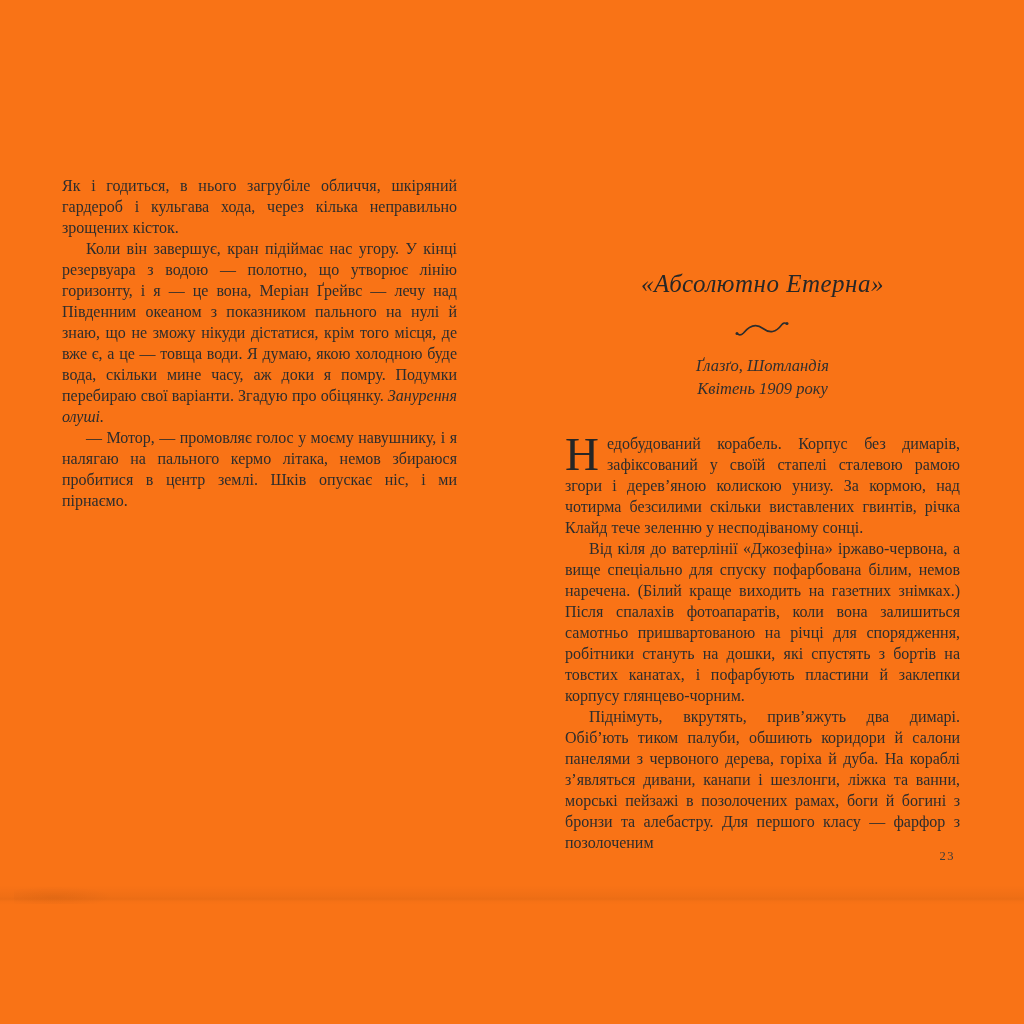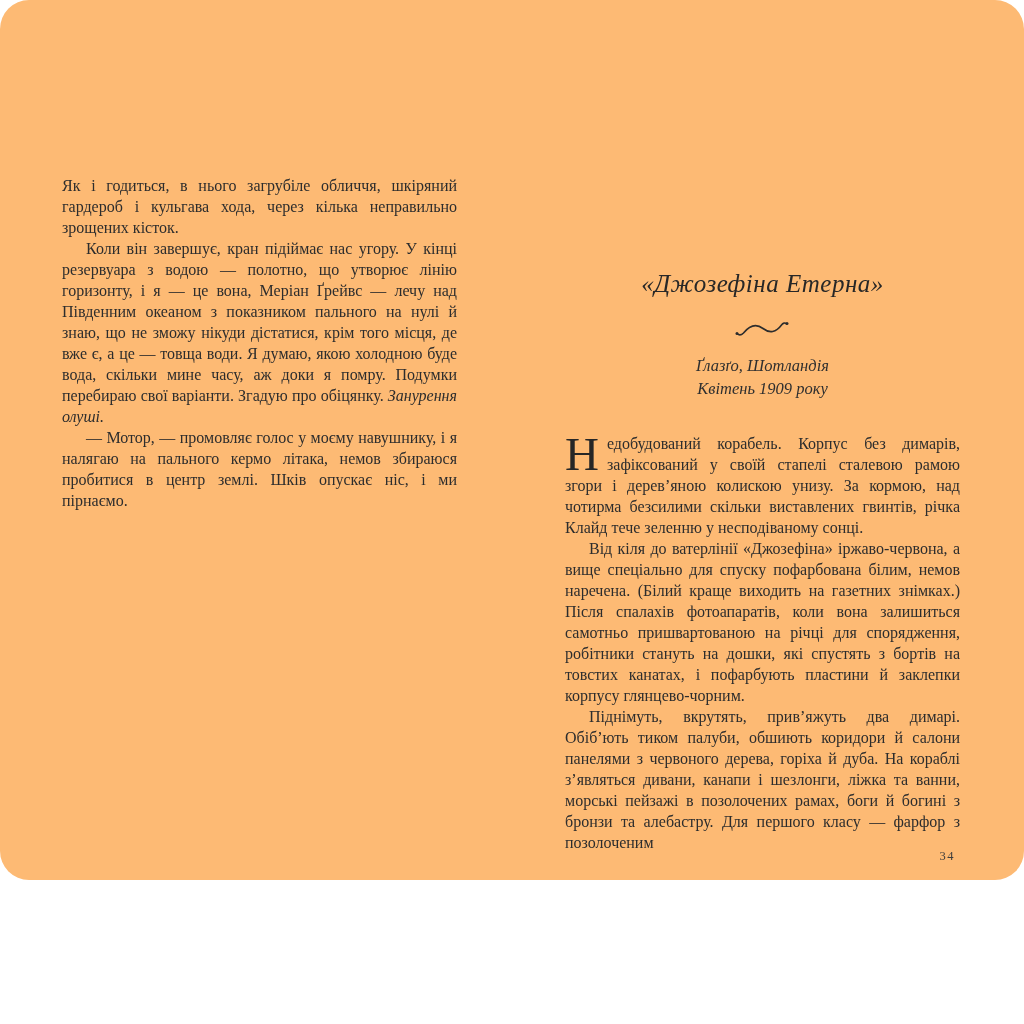--- a/index.html
+++ b/index.html
@@ -1,24 +1,23 @@
 <!DOCTYPE html>
 <html><head>
 <meta charset="utf-8">
 <style>
   html, body { margin: 0; padding: 0; background: #ffffff; }
   #canvas {
     position: relative;
     width: 1024px;
-    height: 880px;
-    background: #fdba74;
+    height: 1024px;
+    background: #f97316;
     overflow: hidden;
     font-family: "Liberation Serif", serif;
     color: #2d2d2d;
-    border-radius: 29px;
   }
   
   .text-col {
     position: absolute;
     width: 395px;
     font-size: 16px;
     line-height: 21px;
     text-align: justify;
     color: #2d2d2d;
   }
@@ -107,21 +106,21 @@
 <div id="canvas">
 
   <div id="left-text" class="text-col">
       <p class="para"><span>Як і годиться, в нього загрубіле обличчя, шкіряний гардероб і кульгава хода, через кілька неправильно зрощених кісток.</span></p>
       <p class="para indent"><span>Коли він завершує, кран підіймає нас угору. У кінці резервуара з водою — полотно, що утворює лінію горизонту, і я — це вона, Меріан Ґрейвс — лечу над Південним океаном з показником пального на нулі й знаю, що не зможу нікуди дістатися, крім того місця, де вже є, а це — товща води. Я думаю, якою холодною буде вода, скільки мине часу, аж доки я помру. Подумки перебираю свої варіанти. Згадую про обіцянку. </span><span class="italic">Занурення олуші.</span></p>
       <p class="para indent"><span>— Мотор, — промовляє голос у моєму навушнику, і я налягаю на пального кермо літака, немов збираюся пробитися в центр землі. Шків опускає ніс, і ми пірнаємо.</span></p>
     </div>
 
   <div id="right-col">
 
-    <div class="chapter-title">«Джозефіна Етерна»</div>
+    <div class="chapter-title">«Абсолютно Етерна»</div>
 
     <div class="ornament">
       <svg width="62" height="26" viewBox="0 0 62 26" aria-hidden="true">
         <circle cx="5" cy="19.5" r="1.5" fill="#2d2d2d"></circle>
         <path d="M5 19.5 c 2 2 4.5 1.5 6.5 -0.5 c 6.5 -8 13 -9.5 19.5 -4.5 c 6.5 5 13 4 18.5 -3.5 c 1.5 -2 3.5 -2.6 5 -1.2" fill="none" stroke="#2d2d2d" stroke-width="1.6" stroke-linecap="round"></path>
         <circle cx="55" cy="9.5" r="1.5" fill="#2d2d2d"></circle>
       </svg>
     </div>
 
     <div class="dateline">
@@ -129,17 +128,17 @@
       <div>Квітень 1909 року</div>
     </div>
 
     <div id="right-body">
         <p class="para"><span class="dropcap">Н</span><span>едобудований корабель. Корпус без димарів, зафіксований у своїй стапелі сталевою рамою згори і дерев’яною колискою унизу. За кормою, над чотирма безсилими скільки виставлених гвинтів, річка Клайд тече зеленню у несподіваному сонці.</span></p>
         <p class="para indent"><span>Від кіля до ватерлінії «Джозефіна» іржаво-червона, а вище спеціально для спуску пофарбована білим, немов наречена. (Білий краще виходить на газетних знімках.) Після спалахів фотоапаратів, коли вона залишиться самотньо пришвартованою на річці для спорядження, робітники стануть на дошки, які спустять з бортів на товстих канатах, і пофарбують пластини й заклепки корпусу глянцево-чорним.</span></p>
         <p class="para indent"><span>Піднімуть, вкрутять, прив’яжуть два димарі. Обіб’ють тиком палуби, обшиють коридори й салони панелями з червоного дерева, горіха й дуба. На кораблі з’являться дивани, канапи і шезлонги, ліжка та ванни, морські пейзажі в позолочених рамах, боги й богині з бронзи та алебастру. Для першого класу — фарфор з позолоченим</span></p>
       </div>
   </div>
 
-  <div class="page-number">34</div>
+  <div class="page-number">23</div>
 
   <div class="page-edge-shadow"></div>
   <div class="corner-shadow"></div>
 </div>
 
 </body></html>

